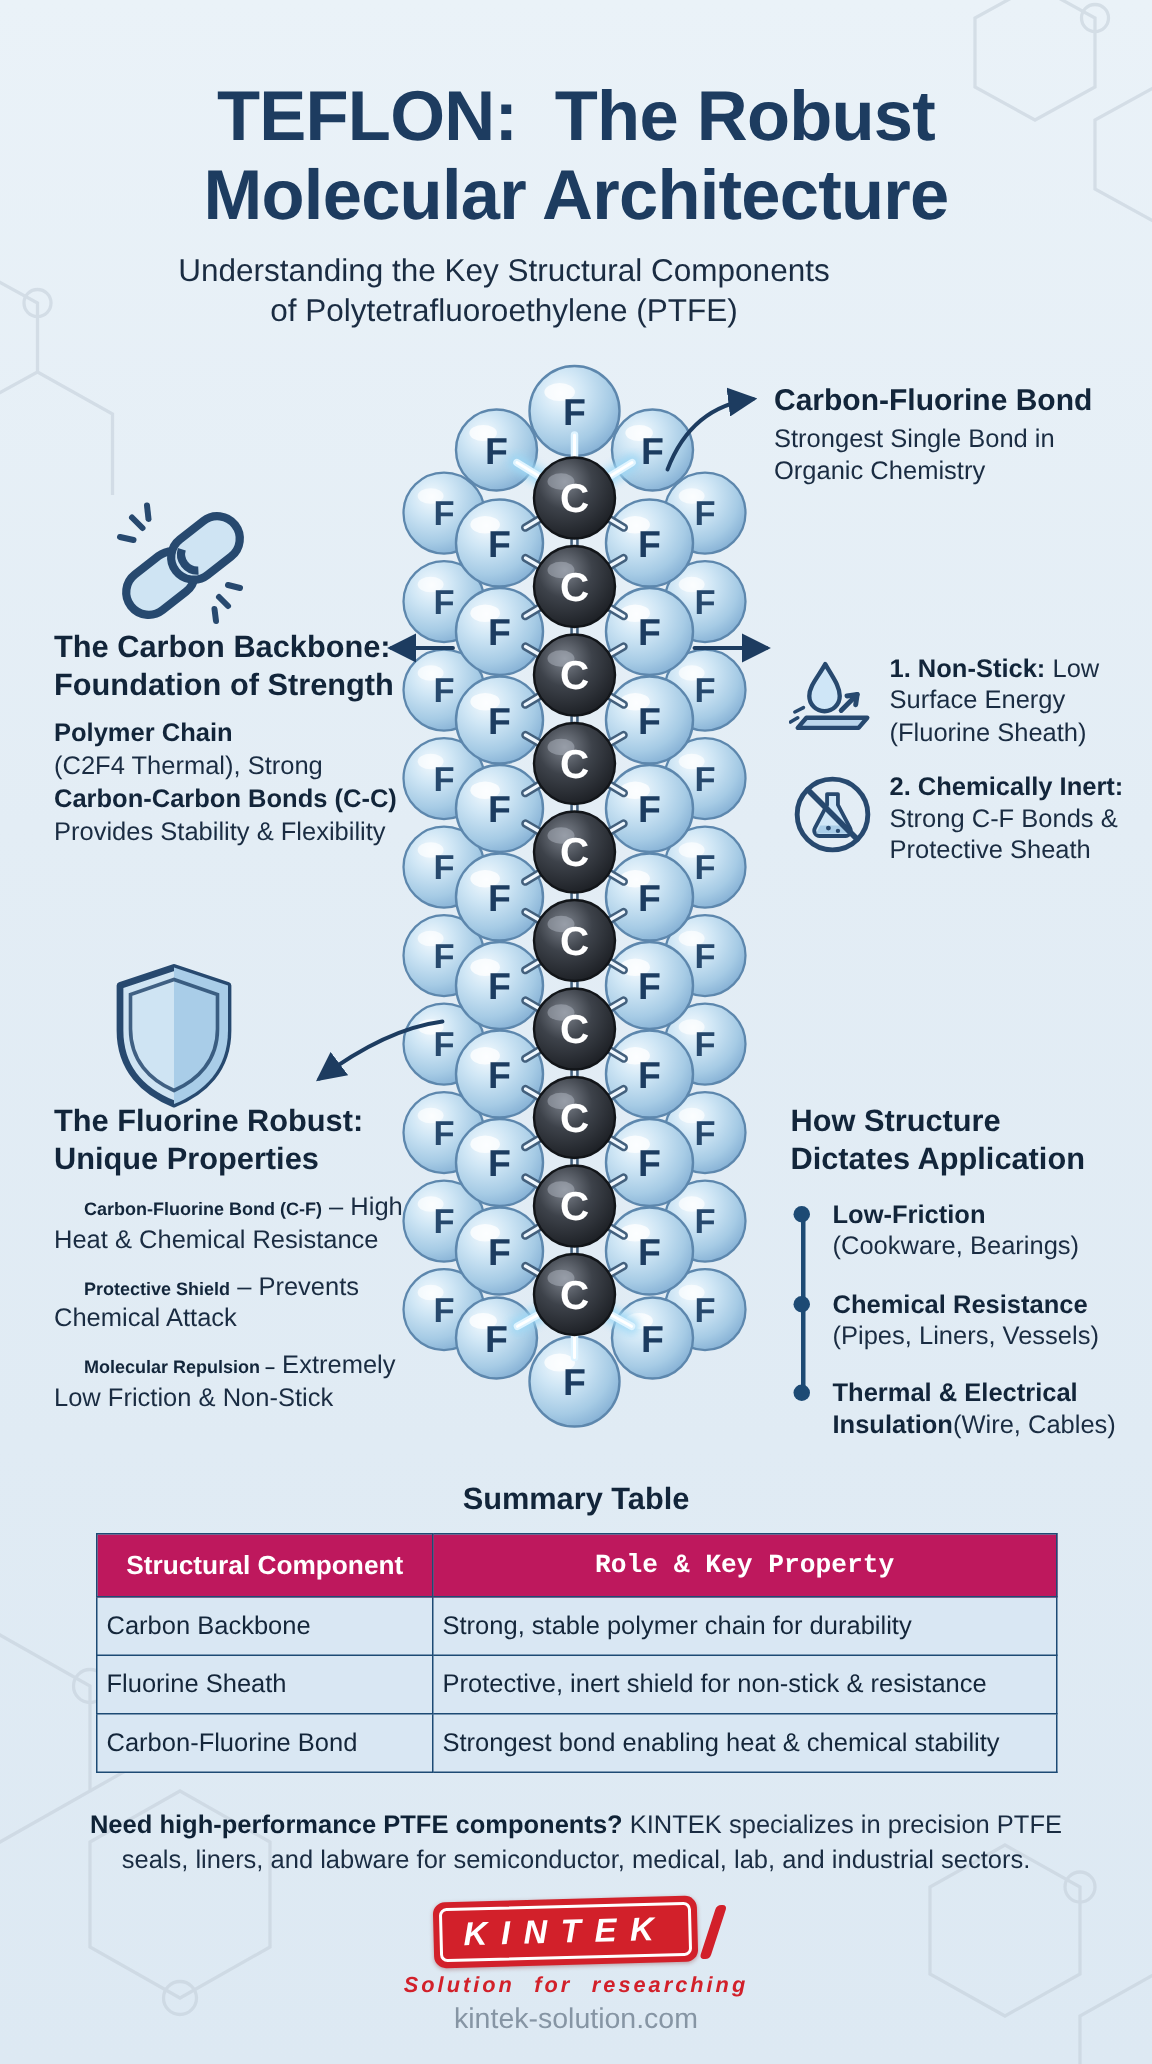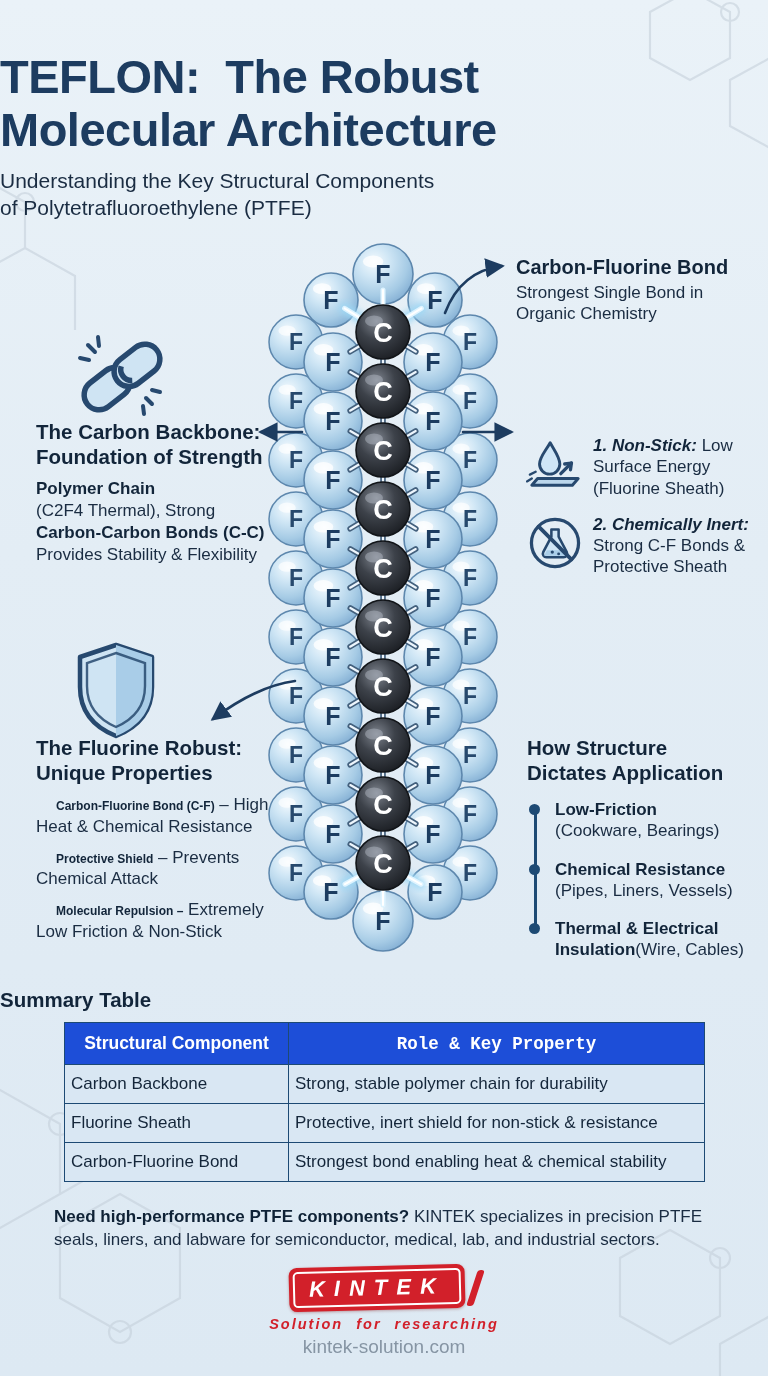--- a/index.html
+++ b/index.html
@@ -1,20 +1,20 @@
 <!DOCTYPE html>
 <html><head>
 <meta charset="utf-8">
 <style>
   html,body{margin:0;padding:0;}
   body{font-family:"Liberation Sans",sans-serif;}
   .page{position:relative;width:768px;height:1376px;overflow:hidden;
         background:linear-gradient(180deg,#eaf2f8 0%,#e3edf5 40%,#dde9f3 100%);color:#14263a;}
   .abs{position:absolute;}
-  .center{}
+  .center{text-align:center;}
 
   
   .title{top:50px;left:0;width:768px;font-size:47px;font-weight:bold;color:#1d3c60;
          line-height:1.13;letter-spacing:-.5px;}
   .subtitle{top:167px;left:0;width:672px;font-size:21px;color:#1a2c42;line-height:1.3;}
 
   
   .callout-cf{left:516px;top:256px;width:235px;}
   .callout-cf .h{font-size:20px;font-weight:bold;color:#12253a;}
   .callout-cf .b{font-size:17px;line-height:1.25;margin-top:3px;color:#1a2c42;}
@@ -22,37 +22,37 @@
   
   .sec-h{font-size:20.5px;font-weight:bold;color:#12253a;line-height:1.2;}
   .backbone{left:36px;top:420px;width:240px;}
   .backbone .body{margin-top:9px;font-size:17px;line-height:1.3;color:#1a2c42;}
   .backbone .body b{color:#12253a;}
   .consequences{left:526px;top:420px;width:228px;}
   .cons-items{margin-top:15px;}
   .cons-item{display:flex;align-items:flex-start;margin-bottom:15px;}
   .cons-icon{flex:0 0 58px;width:58px;height:58px;margin-right:9px;}
   .cons-text{font-size:17px;line-height:1.25;width:160px;color:#1a2c42;}
-  .cons-text b{color:#12253a;font-style:italic;}
+  .cons-text b{color:#12253a;}
   .sheath{left:36px;top:736px;width:252px;}
   .sheath .para{margin-top:9px;font-size:17px;line-height:1.28;color:#1a2c42;}
   .sheath .para b{color:#12253a;font-size:12px;margin-left:20px;}
   .apps{left:527px;top:736px;width:222px;}
   .app-list{position:relative;margin-top:14px;padding-left:28px;}
   .app-line{position:absolute;left:7px;top:10px;bottom:36px;width:3px;background:#1d4a74;border-radius:2px;}
   .app-item{position:relative;margin-bottom:17px;font-size:17px;line-height:1.25;color:#1a2c42;}
   .app-item b{color:#12253a;}
   .app-item .rest{display:inline-block;}
   .app-dot{position:absolute;left:-26px;top:5px;width:11px;height:11px;border-radius:50%;background:#1d4a74;}
 
   
   .summary-title{top:988px;left:0;width:768px;font-size:20.5px;font-weight:bold;color:#12253a;}
   .tbl-wrap{left:64px;top:1022px;width:641px;}
   table.summary{border-collapse:collapse;width:100%;background:#d9e7f3;}
-  table.summary th{background:#1d4ed8;color:#fff;font-size:17.5px;font-weight:bold;
+  table.summary th{background:#be185d;color:#fff;font-size:17.5px;font-weight:bold;
                    padding:10px 6px;border:1.5px solid #1d4a74;}
   table.summary th+th{border-left-color:#cfe0ef;font-family:Liberation Mono, monospace;}
   table.summary td{font-size:17px;color:#14263a;padding:9px 6px;
                    border:1.5px solid #1d4a74;}
   .col-comp{width:35%;}
 
   
   .cta{top:1206px;left:54px;width:660px;font-size:17px;line-height:1.35;color:#1a2c42;}
   .cta b{color:#0f2236;}
   .logo-wrap{top:1266px;left:0;width:768px;display:flex;flex-direction:column;align-items:center;}

